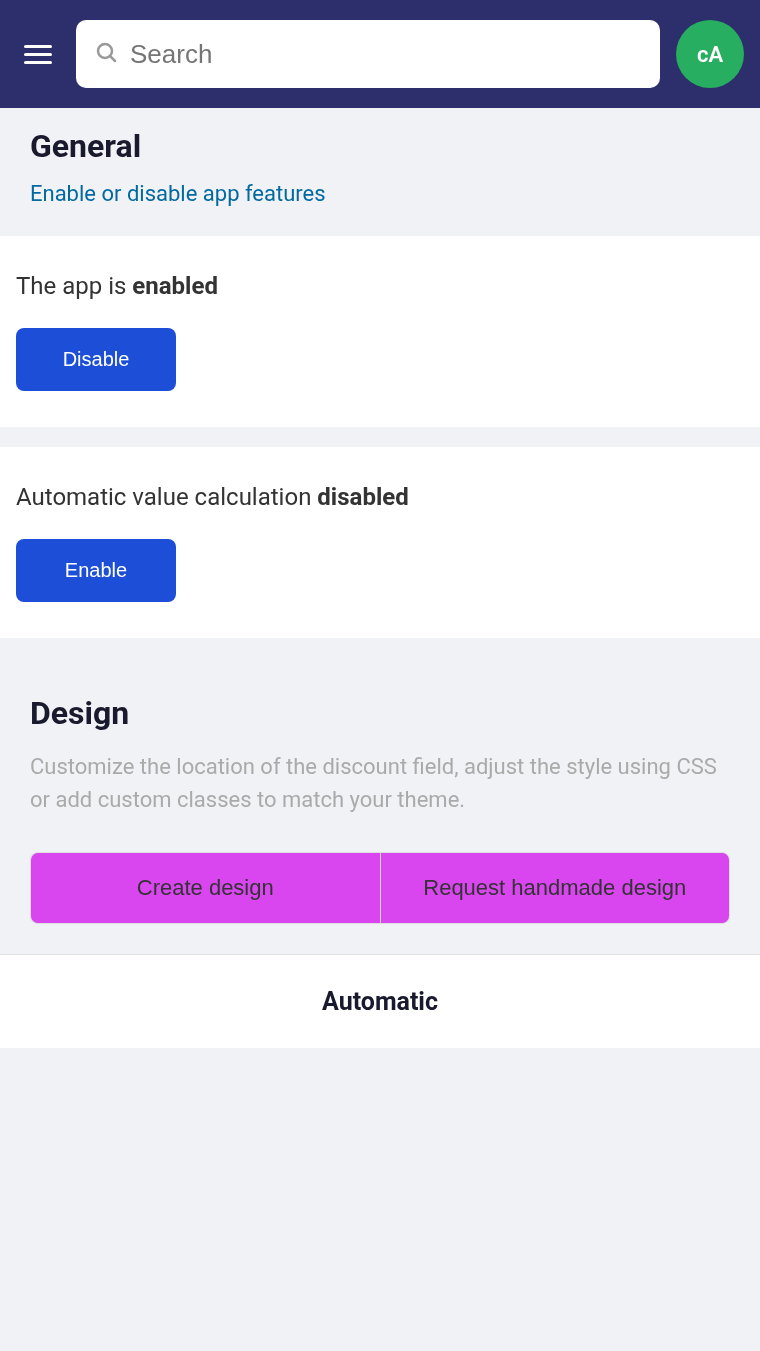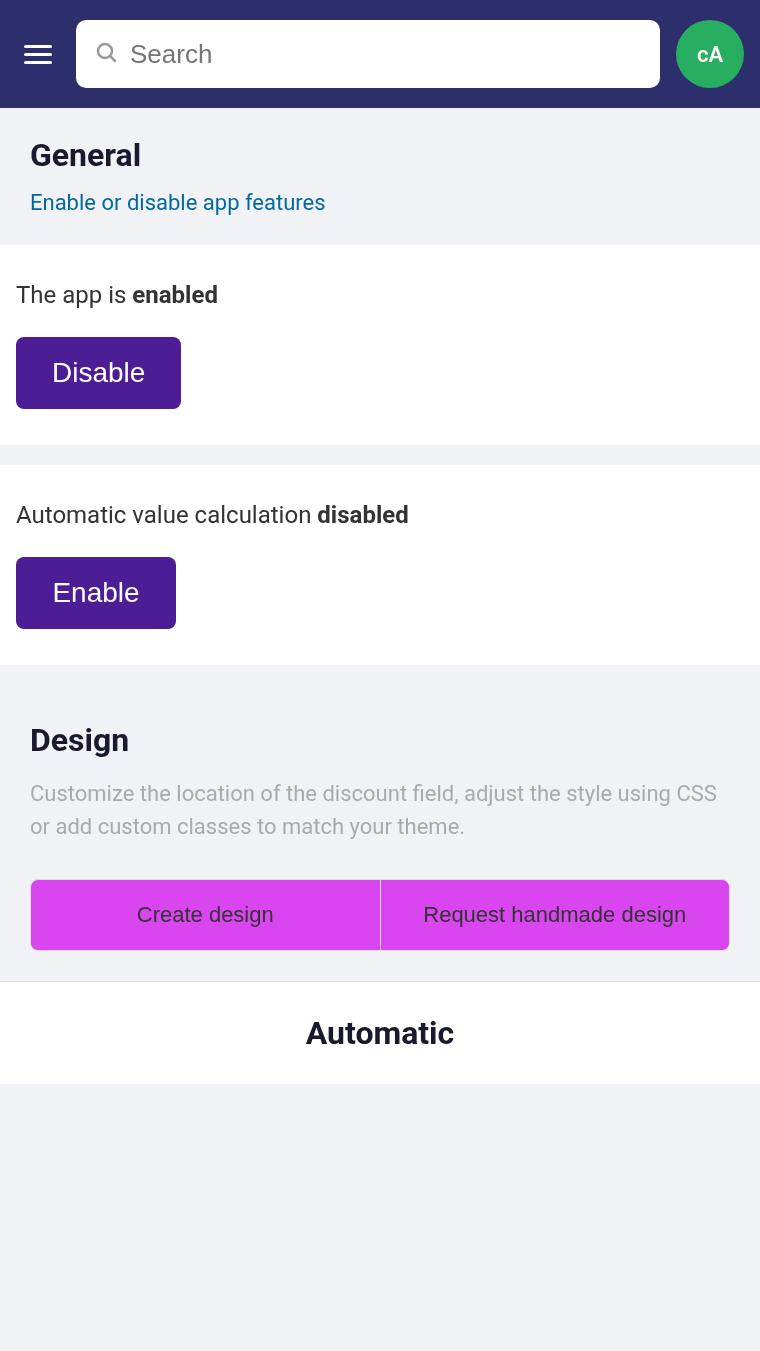--- a/index.html
+++ b/index.html
@@ -88,21 +88,21 @@
     }
 
     
     .main-content {
       background: #f1f2f5;
     }
 
     
     .section-header {
       background: #f1f2f5;
-      padding: 28px 30px 30px;
+      padding: 19px 30px 30px;
       border-radius: 18px;
     }
 
     .section-title {
       font-size: 32px;
       font-weight: 700;
       color: #1a1a2e;
       margin-bottom: 16px;
     }
 
@@ -124,26 +124,26 @@
       color: #333;
       margin-bottom: 28px;
     }
 
     .status-text strong {
       font-weight: 700;
     }
 
     
     .btn-primary {
-      background: #4c1d95;
+      background: #1d4ed8;
       color: white;
       border: none;
       border-radius: 8px;
       padding: 20px 36px;
-      font-size: 28px;
+      font-size: 20px;
       font-weight: 500;
       cursor: pointer;
       min-width: 160px;
     }
 
     
     .divider {
       height: 12px;
       background: #f1f2f5;
     }
@@ -198,21 +198,21 @@
       display: flex;
       background: white;
       border-top: 1.5px solid #e0e0e0;
       margin-top: 0;
     }
 
     .tab-item {
       flex: 1;
       padding: 32px 16px;
       text-align: center;
-      font-size: 32px;
+      font-size: 25px;
       font-weight: 700;
       color: #1a1a2e;
       cursor: pointer;
       border-right: 1.5px solid #e0e0e0;
     }
 
     .tab-item:last-child {
       border-right: none;
     }
   </style>

